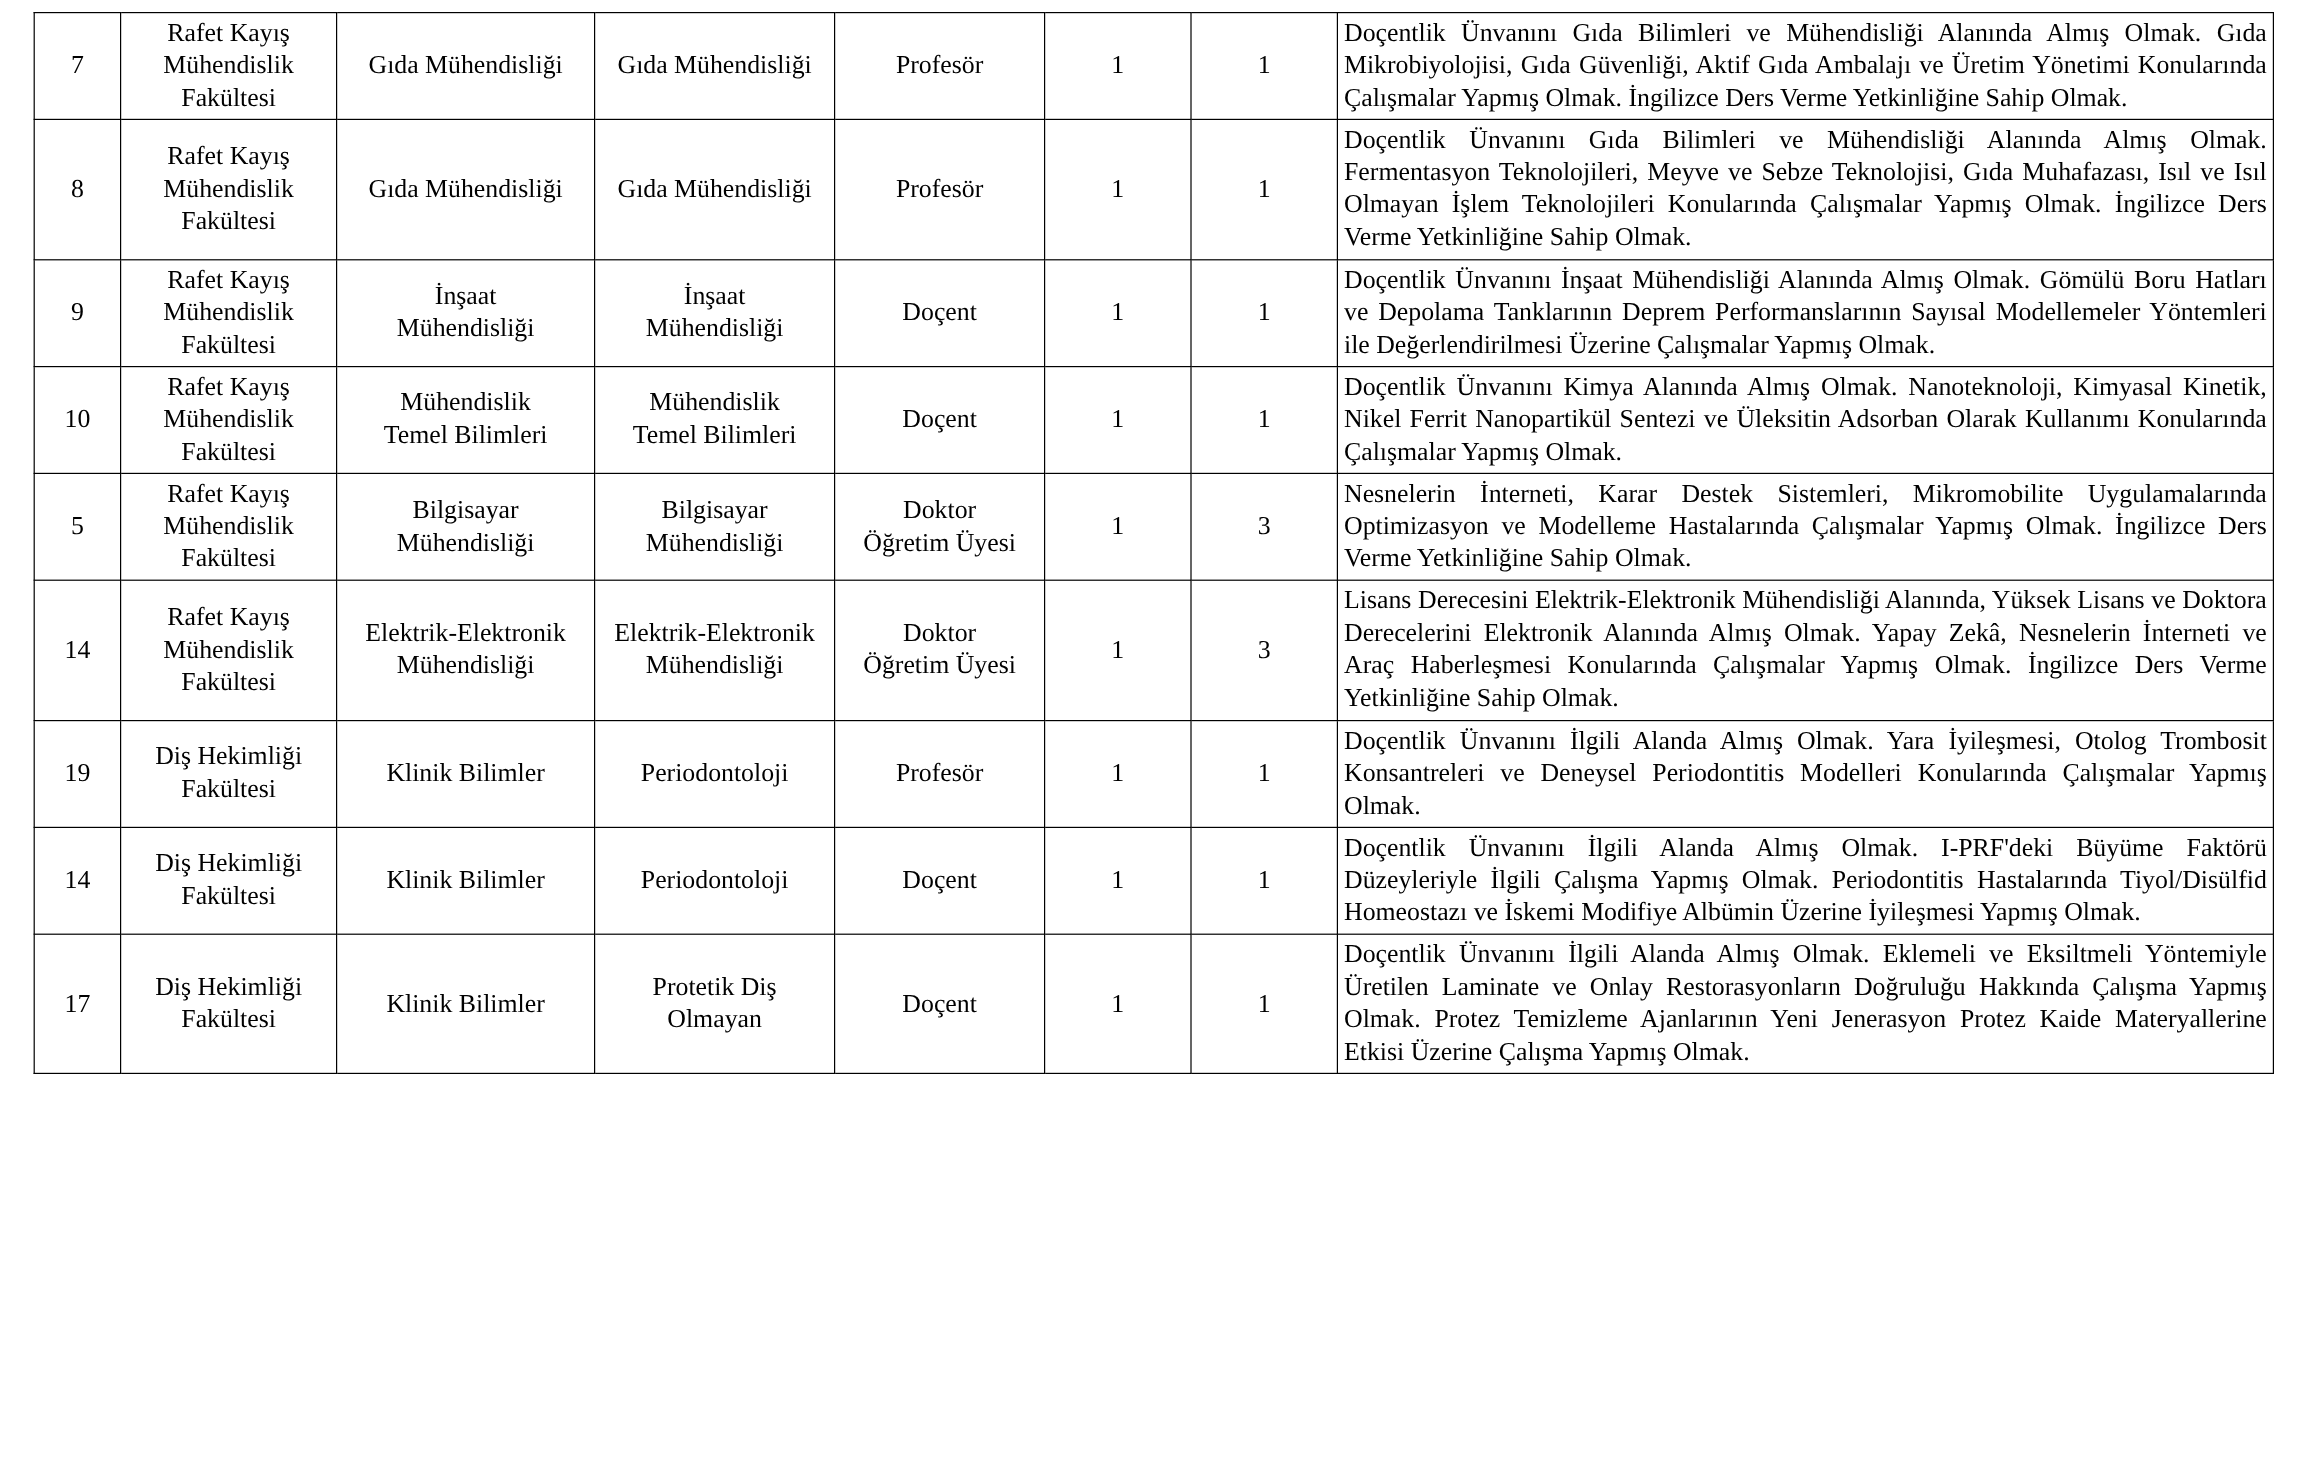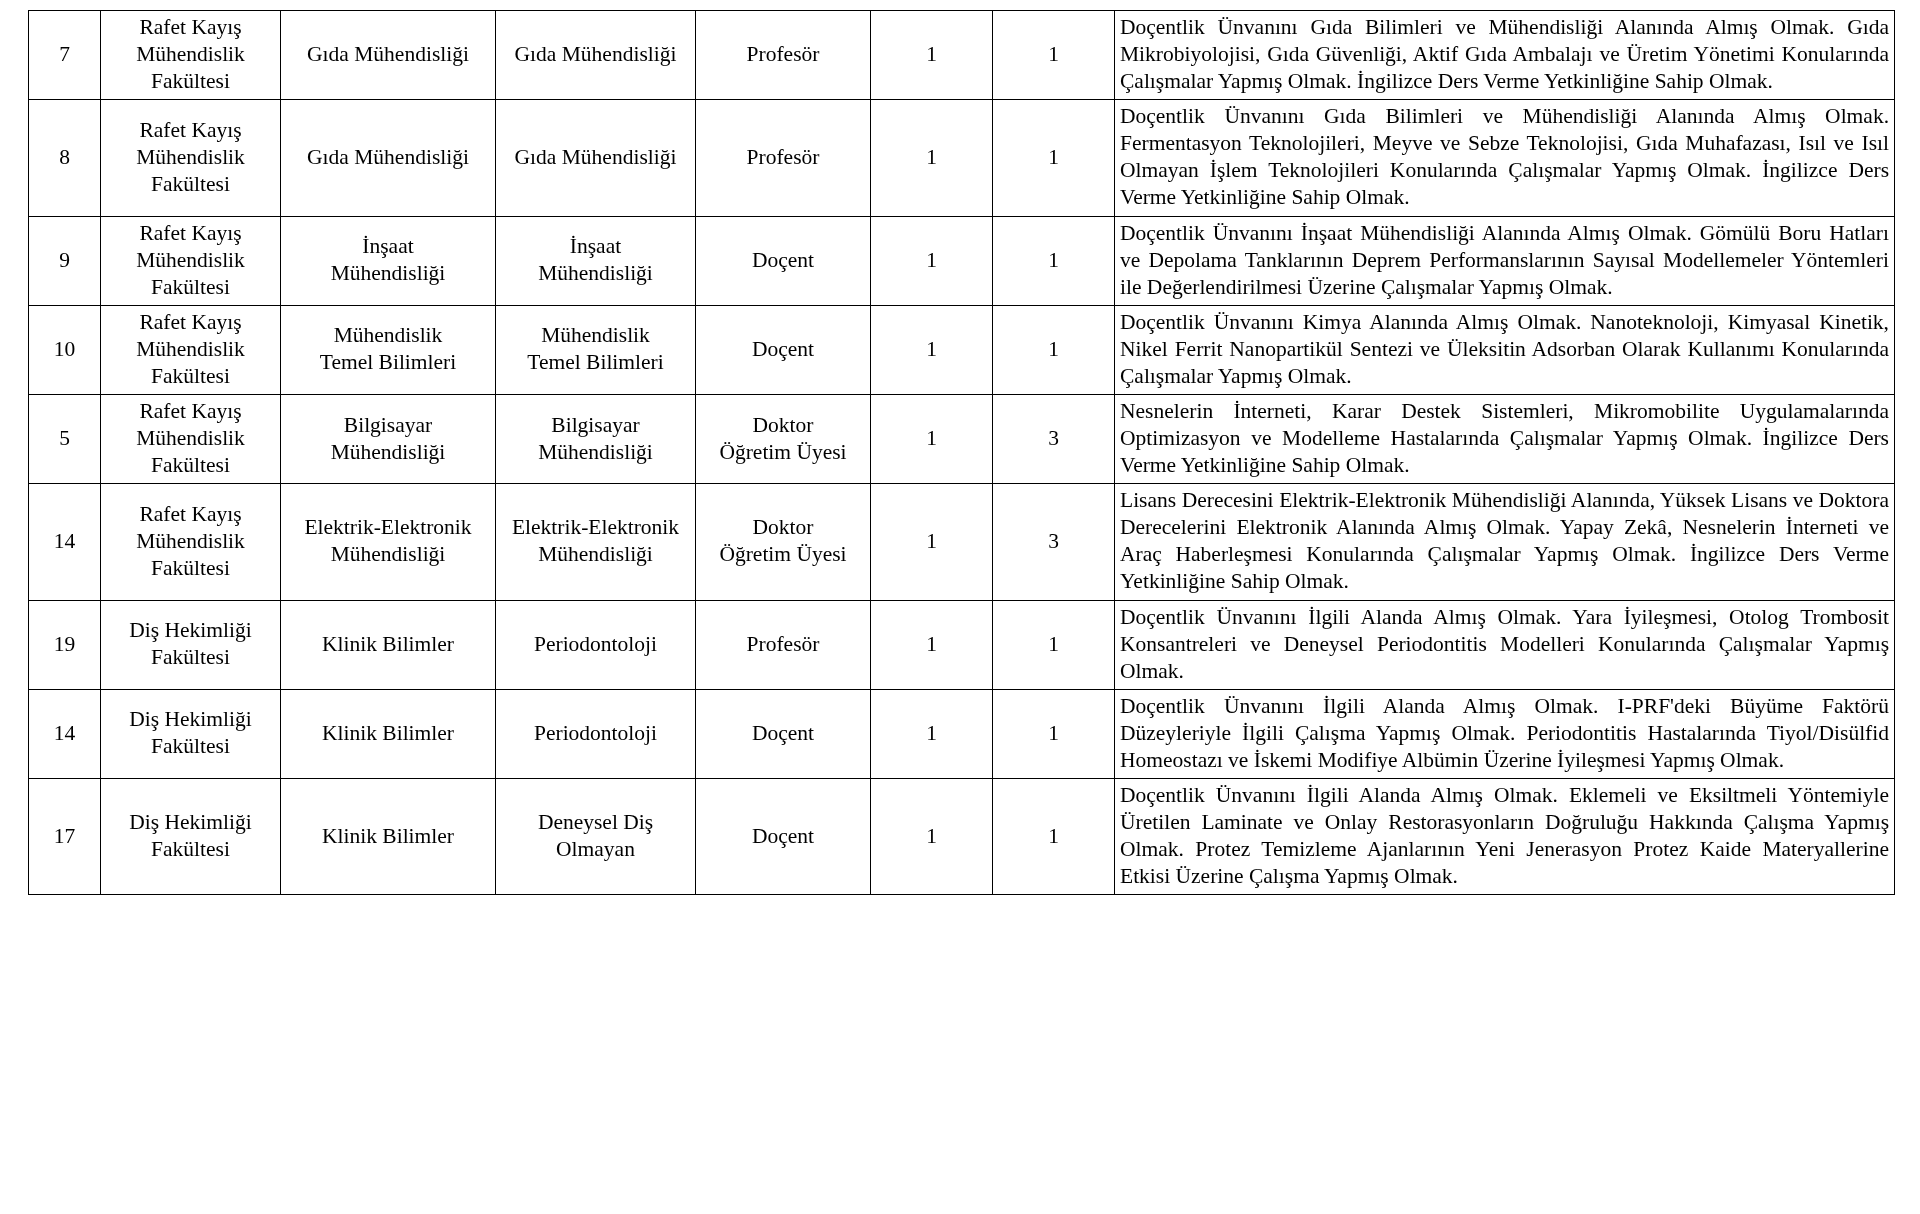--- a/index.html
+++ b/index.html
@@ -313,21 +313,21 @@
               <span>Fakültesi</span>
             </div>
           </td>
           <td class="dept">
             <div class="cell-lines">
               <span>Klinik Bilimler</span>
             </div>
           </td>
           <td class="prog">
             <div class="cell-lines">
-              <span>Deneysel Diş</span>
+              <span>Protetik Diş</span>
               <span>Olmayan</span>
             </div>
           </td>
           <td class="title">
             <div class="cell-lines">
               <span>Doçent</span>
             </div>
           </td>
           <td class="deg">1</td>
           <td class="cnt">1</td>

